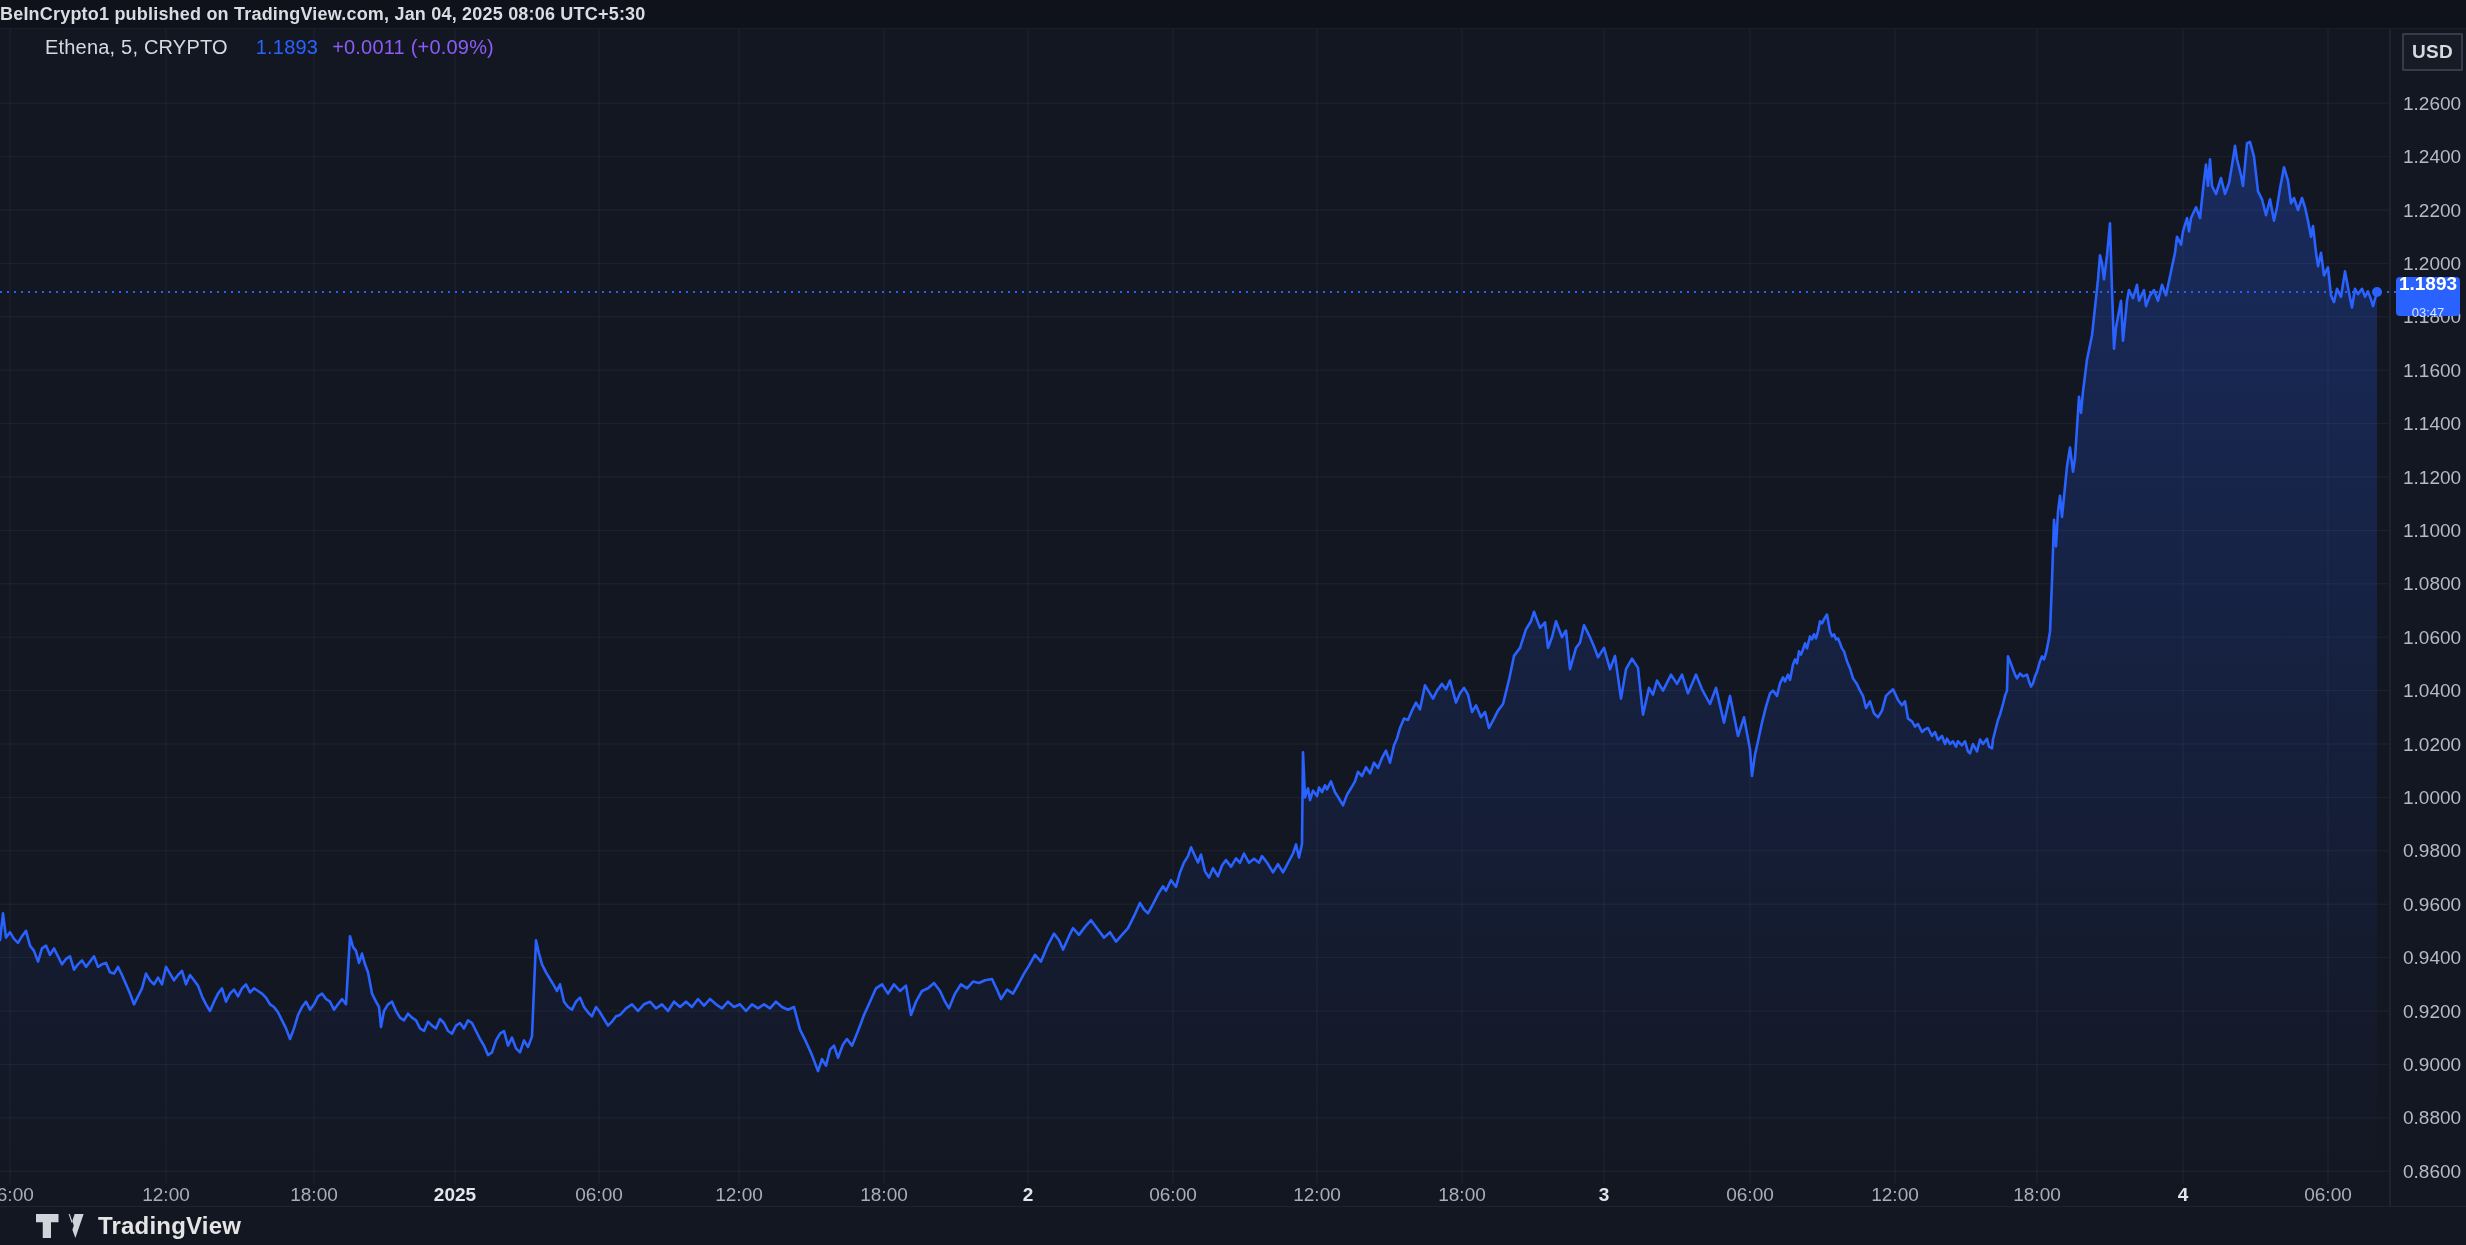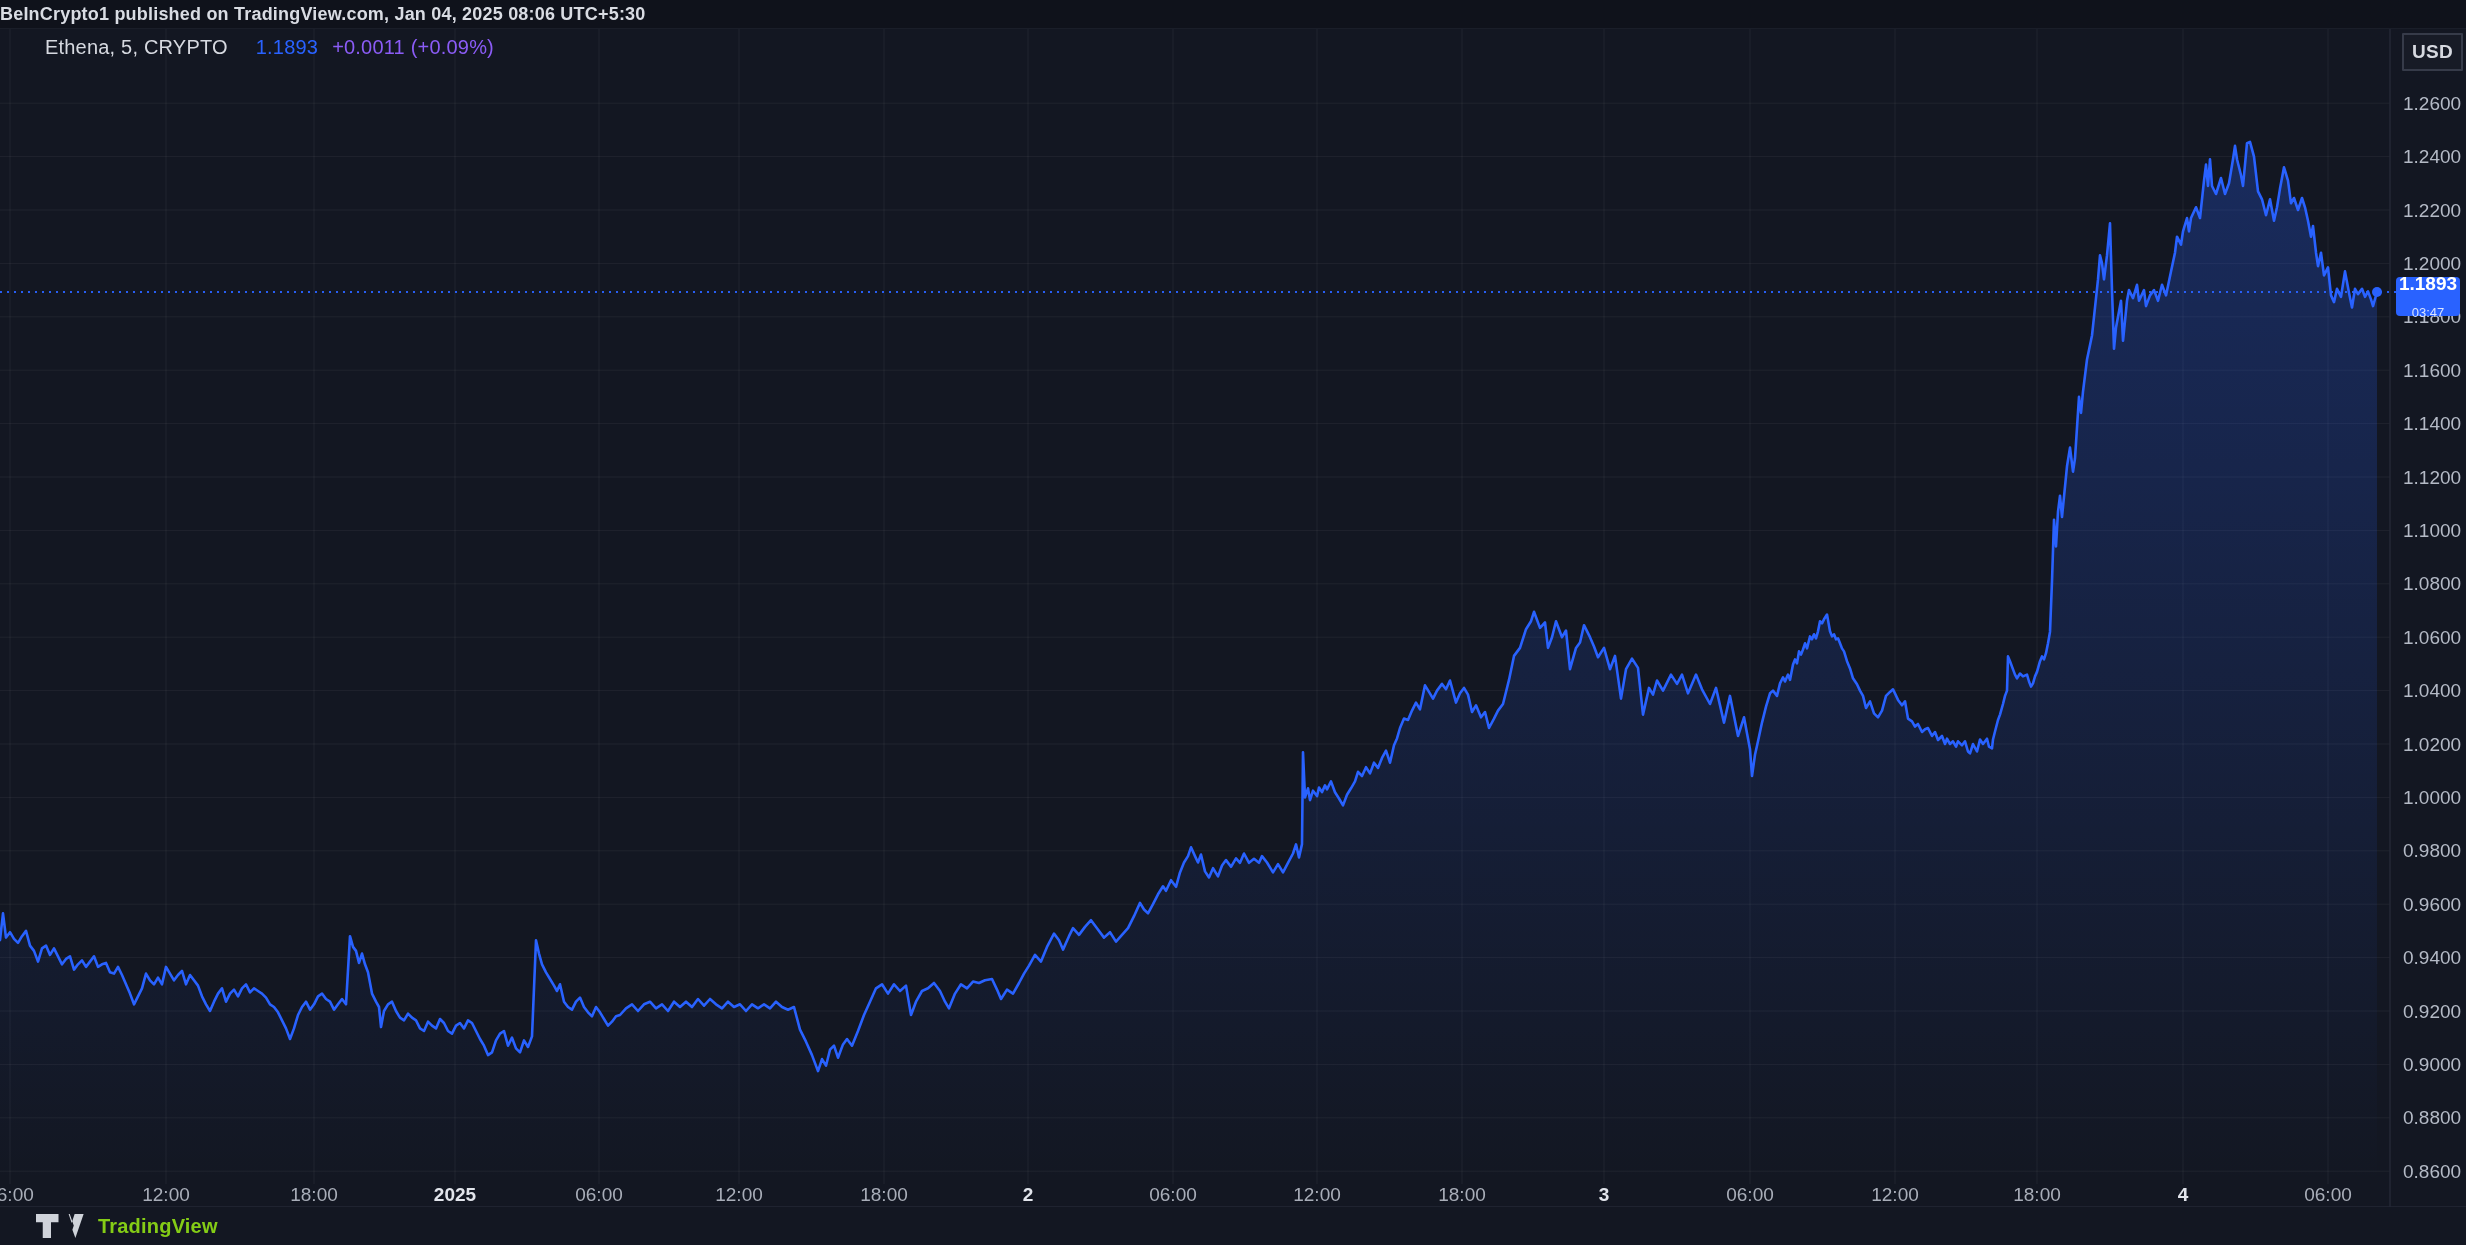--- a/index.html
+++ b/index.html
@@ -18,21 +18,21 @@
            background:#171b26;border:2px solid #363b49;border-radius:1px;
            display:flex;align-items:center;justify-content:center;
            color:#d6d9e0;font-size:19px;font-weight:700;letter-spacing:.3px;cursor:pointer;}
   .badge{position:absolute;left:2396px;top:277px;width:64px;height:39px;border-radius:4px;
          z-index:7;display:flex;flex-direction:column;align-items:center;justify-content:center;line-height:1.05;}
   .badge .bp{color:#ffffff;font-size:19px;font-weight:700;}
   .badge .bc{color:#d9e4ff;font-size:13px;margin-top:12px;}
   .footer{position:absolute;left:0;top:1207px;width:2466px;height:38px;z-index:5;
           display:flex;align-items:center;background:#131722;}
   .footer .logo{margin-left:36px;display:flex;align-items:center;}
-  .footer .brand{color:#84cc16;font-size:20px;font-weight:700;margin-left:14px;letter-spacing:.2px;}
+  .footer .brand{color:#e5e5e5;font-size:24px;font-weight:700;margin-left:14px;letter-spacing:.2px;}
 </style>
 </head>
 <body>
 
 <svg id="chart-svg" width="2466" height="1245">
     <defs>
       <linearGradient id="areaGrad" gradientUnits="userSpaceOnUse" x1="0" y1="140" x2="0" y2="1184">
         <stop offset="0" stop-color="rgba(41,98,255,0.27)"></stop>
         <stop offset="1" stop-color="rgba(41,98,255,0.0)"></stop>
       </linearGradient>

